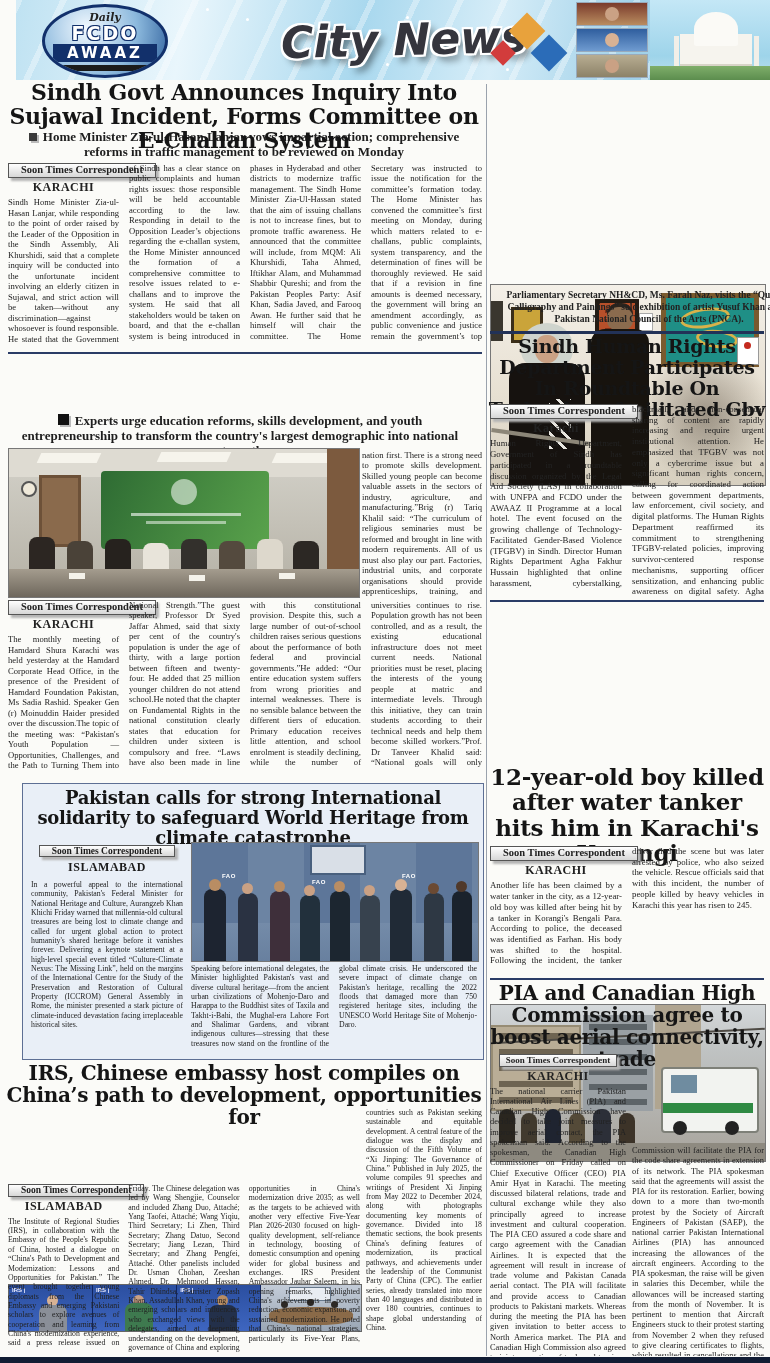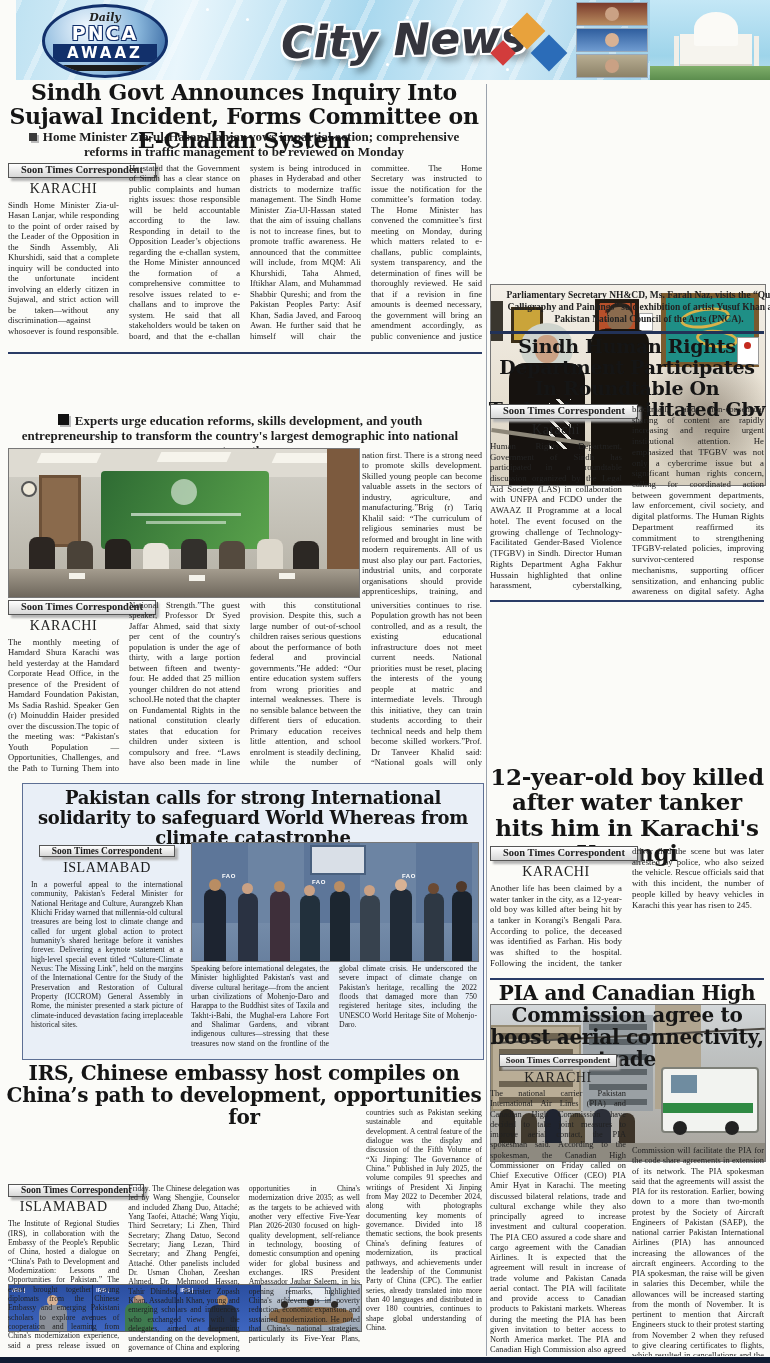--- a/index.html
+++ b/index.html
@@ -37,21 +37,21 @@
   .minaret{width:5px;height:30px;background:#f2efe8;top:36px;}
   .grass{left:0;top:66px;width:136px;height:14px;background:linear-gradient(#7fae6a,#5c8d4e);}
   
   .headline{font-family:"DejaVu Serif",serif;font-weight:700;text-align:center;color:#151515;line-height:1.1;letter-spacing:-0.3px;}
   .subhead{font-weight:700;text-align:center;line-height:1.15;color:#1e1e1e;font-family:"Liberation Serif",serif;}
   .sq-bullet{display:inline-block;width:8px;height:8px;background:#3a3a3a;box-shadow:2px 2px 0 #bbb;margin-right:6px;}
   .sq-bullet.big{width:11px;height:11px;background:#111;}
   .byline-box{display:inline-block;border:1px solid #555;background:linear-gradient(#ffffff,#d7d7d7);
     padding:0 12px;font-size:10.5px;font-weight:700;box-shadow:3px 3px 2px #b5b5b5;white-space:nowrap;}
   .byline-wrap{text-align:center;break-inside:avoid;margin-bottom:3px;}
-  .dateline{text-align:center;font-weight:400;font-size:14px;margin-top:2px;letter-spacing:.5px;}
+  .dateline{text-align:center;font-weight:700;font-size:12px;margin-top:2px;letter-spacing:.5px;}
   .bodytext{text-align:justify;color:#222;}
   .flow{column-fill:auto;overflow:hidden;}
   .rule{border-top:2px solid #2a3c66;}
   .rule3{border-top:3px solid #223258;}
   .vrule{width:1px;background:#9aa2ad;}
   .photo{position:relative;overflow:hidden;border:1px solid #777;background:#ccc;}
   .sil{position:absolute;background:#1d1a16;border-radius:8px 8px 0 0;}
   .caption{font-size:9.5px;font-weight:600;text-align:center;line-height:1.25;color:#222;}
   .fao-tag{position:absolute;color:#fff;font-family:"Liberation Sans",sans-serif;font-weight:700;font-size:6px;letter-spacing:.5px;}
   .irs-tag{position:absolute;color:#eef;font-family:"Liberation Sans",sans-serif;font-weight:700;font-size:6px;top:2px;left:3px;}
@@ -60,21 +60,21 @@
 </head>
 <body>
 
 <div class="page">
 
   <div class="abs masthead">
     <div class="abs streaks"></div>
     <div class="abs spark" style="left:190px;top:8px;"></div>
     <div class="abs logo">
       <div class="daily">Daily</div>
-      <div class="soon">PNCA</div>
+      <div class="soon">FCDO</div>
       <div class="times">AWAAZ</div>
       <div class="ticker"></div>
     </div>
     <div class="abs city-news">City News</div>
     <div class="abs diamond" style="left:498px;top:18px;background:#e8a23c;"></div>
     <div class="abs diamond" style="left:520px;top:40px;background:#2b6cb8;"></div>
     <div class="abs diamond" style="left:478px;top:44px;background:#d23c3c;width:18px;height:18px;"></div>
     <div class="abs thumbs">
       <div class="thumb" style="background:linear-gradient(#7a3b2c,#b98c5f);">
         <div class="head" style="left:28px;top:4px;width:14px;height:14px;background:#caa184;"></div>
@@ -145,21 +145,21 @@
 
   <div class="abs flow bodytext" style="left:8px;top:600px;width:474px;height:178px;column-count:4;column-gap:10px;font-size:8.6px;line-height:1.22;">
     <div class="byline-wrap">
       <span class="byline-box">Soon Times Correspondent</span>
       <div class="dateline">KARACHI</div>
     </div>
     <span>The monthly meeting of Hamdard Shura Karachi was held yesterday at the Hamdard Corporate Head Office, in the presence of the President of Hamdard Foundation Pakistan, Ms Sadia Rashid. Speaker Gen (r) Moinuddin Haider presided over the discussion.The topic of the meeting was: “Pakistan's Youth Population — Opportunities, Challenges, and the Path to Turning Them into National Strength.”The guest speaker, Professor Dr Syed Jaffar Ahmed, said that sixty per cent of the country's population is under the age of thirty, with a large portion between fifteen and twenty-four. He added that 25 million younger children do not attend school.He noted that the chapter on Fundamental Rights in the national constitution clearly states that education for children under sixteen is compulsory and free. “Laws have also been made in line with this constitutional provision. Despite this, such a large number of out-of-school children raises serious questions about the performance of both federal and provincial governments.”He added: “Our entire education system suffers from wrong priorities and internal weaknesses. There is no sensible balance between the different tiers of education. Primary education receives little attention, and school enrolment is steadily declining, while the number of universities continues to rise. Population growth has not been controlled, and as a result, the existing educational infrastructure does not meet current needs. National priorities must be reset, placing the interests of the young people at matric and intermediate levels. Through this initiative, they can train students according to their technical needs and help them become skilled workers.”Prof. Dr Tanveer Khalid said: “National goals will only become clear when policies are made to support the strategies needed to achieve them. Pakistan's progress is only possible through an educated and skilled nation. Through the internet, modern scientific knowledge is no longer controlled by a few countries. Information from around the world is now available online.</span>
   </div>
 
   <div class="abs box-heritage" style="left:22px;top:783px;width:460px;height:275px;">
-    <div class="abs headline" style="left:4px;top:4px;width:452px;font-size:18px;">Pakistan calls for strong International solidarity to safeguard World Whereas from climate catastrophe</div>
+    <div class="abs headline" style="left:4px;top:4px;width:452px;font-size:18px;">Pakistan calls for strong International solidarity to safeguard World Heritage from climate catastrophe</div>
     <div class="abs" style="left:8px;top:56px;width:152px;text-align:center;">
       <span class="byline-box" style="font-size:9.5px;">Soon Times Correspondent</span>
       <div class="dateline">ISLAMABAD</div>
     </div>
     <div class="abs bodytext" style="left:8px;top:96px;width:152px;height:172px;overflow:hidden;font-size:7.8px;line-height:1.2;">In a powerful appeal to the international community, Pakistan's Federal Minister for National Heritage and Culture, Aurangzeb Khan Khichi Friday warned that millennia-old cultural treasures are being lost to climate change and called for urgent global action to protect humanity's shared heritage before it vanishes forever. Delivering a keynote statement at a high-level special event titled “Culture-Climate Nexus: The Missing Link”, held on the margins of the International Centre for the Study of the Preservation and Restoration of Cultural Property (ICCROM) General Assembly in Rome, the minister presented a stark picture of climate-induced devastation facing irreplaceable historical sites.</div>
 
     <div class="abs photo" style="left:168px;top:58px;width:286px;height:118px;background:linear-gradient(#8ea3bd,#68809f);">
       <div class="abs" style="left:0;top:0;width:286px;height:80px;background:repeating-linear-gradient(90deg,#5d7699 0 56px,#6c84a3 56px 112px);"></div>
       <div class="abs" style="left:118px;top:2px;width:52px;height:26px;background:#d9dfe7;border:2px solid #49607e;"></div>
       <span class="fao-tag" style="left:30px;top:30px;">FAO</span>

